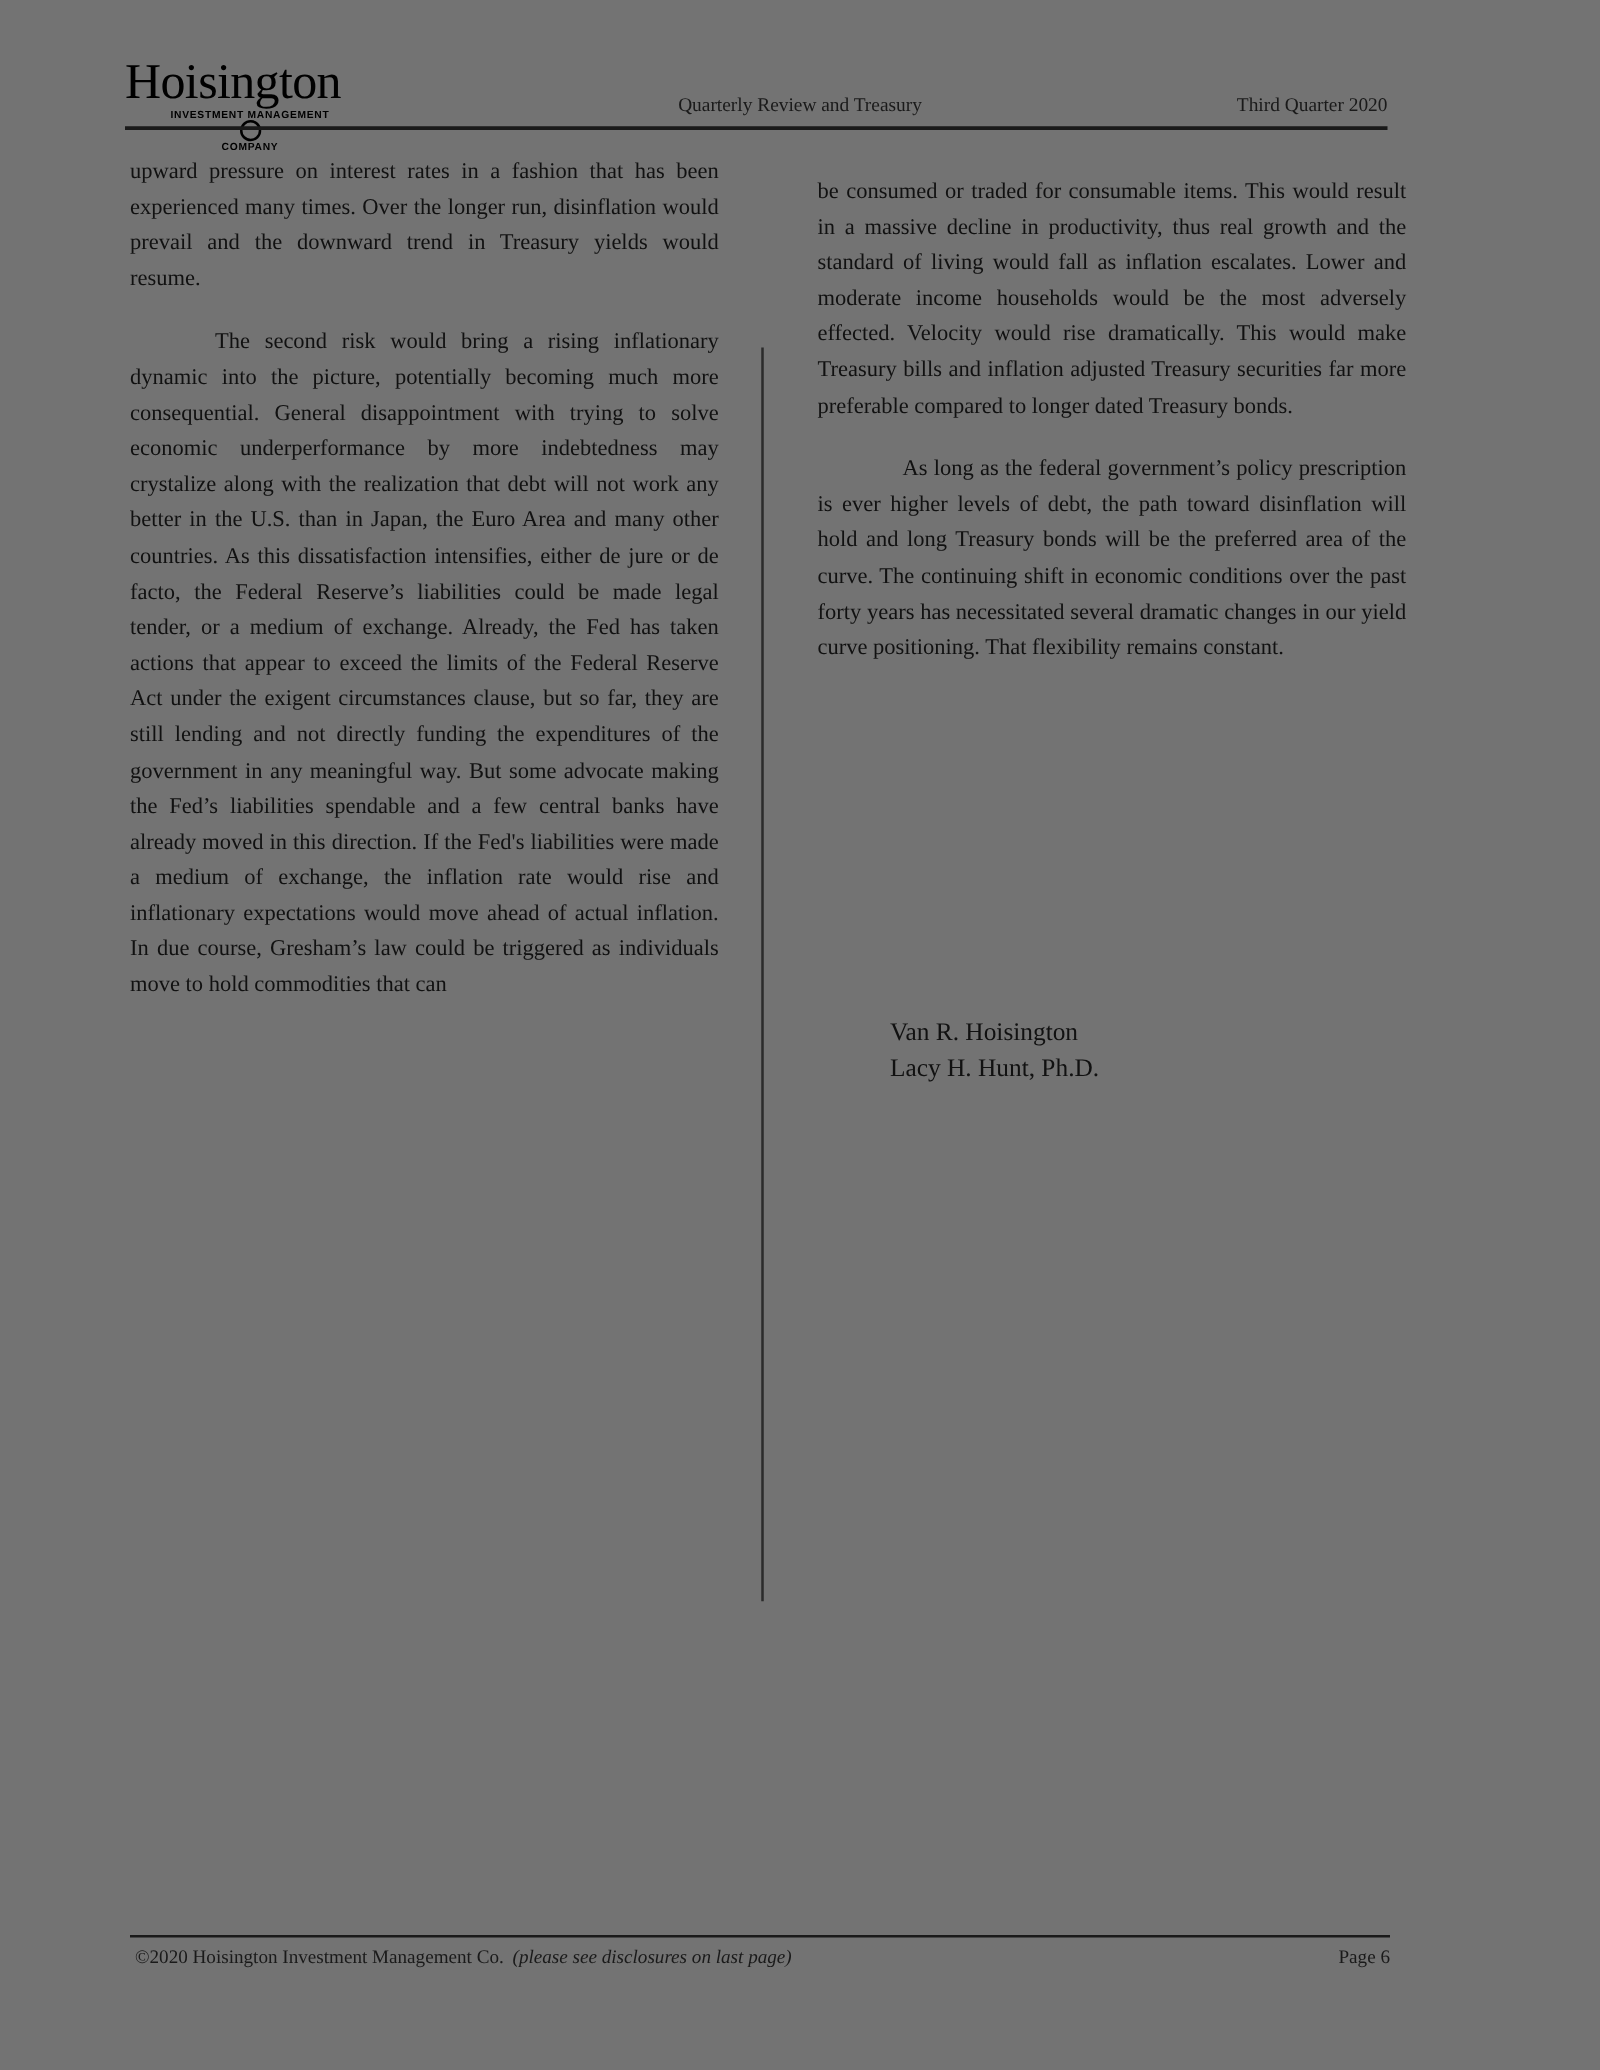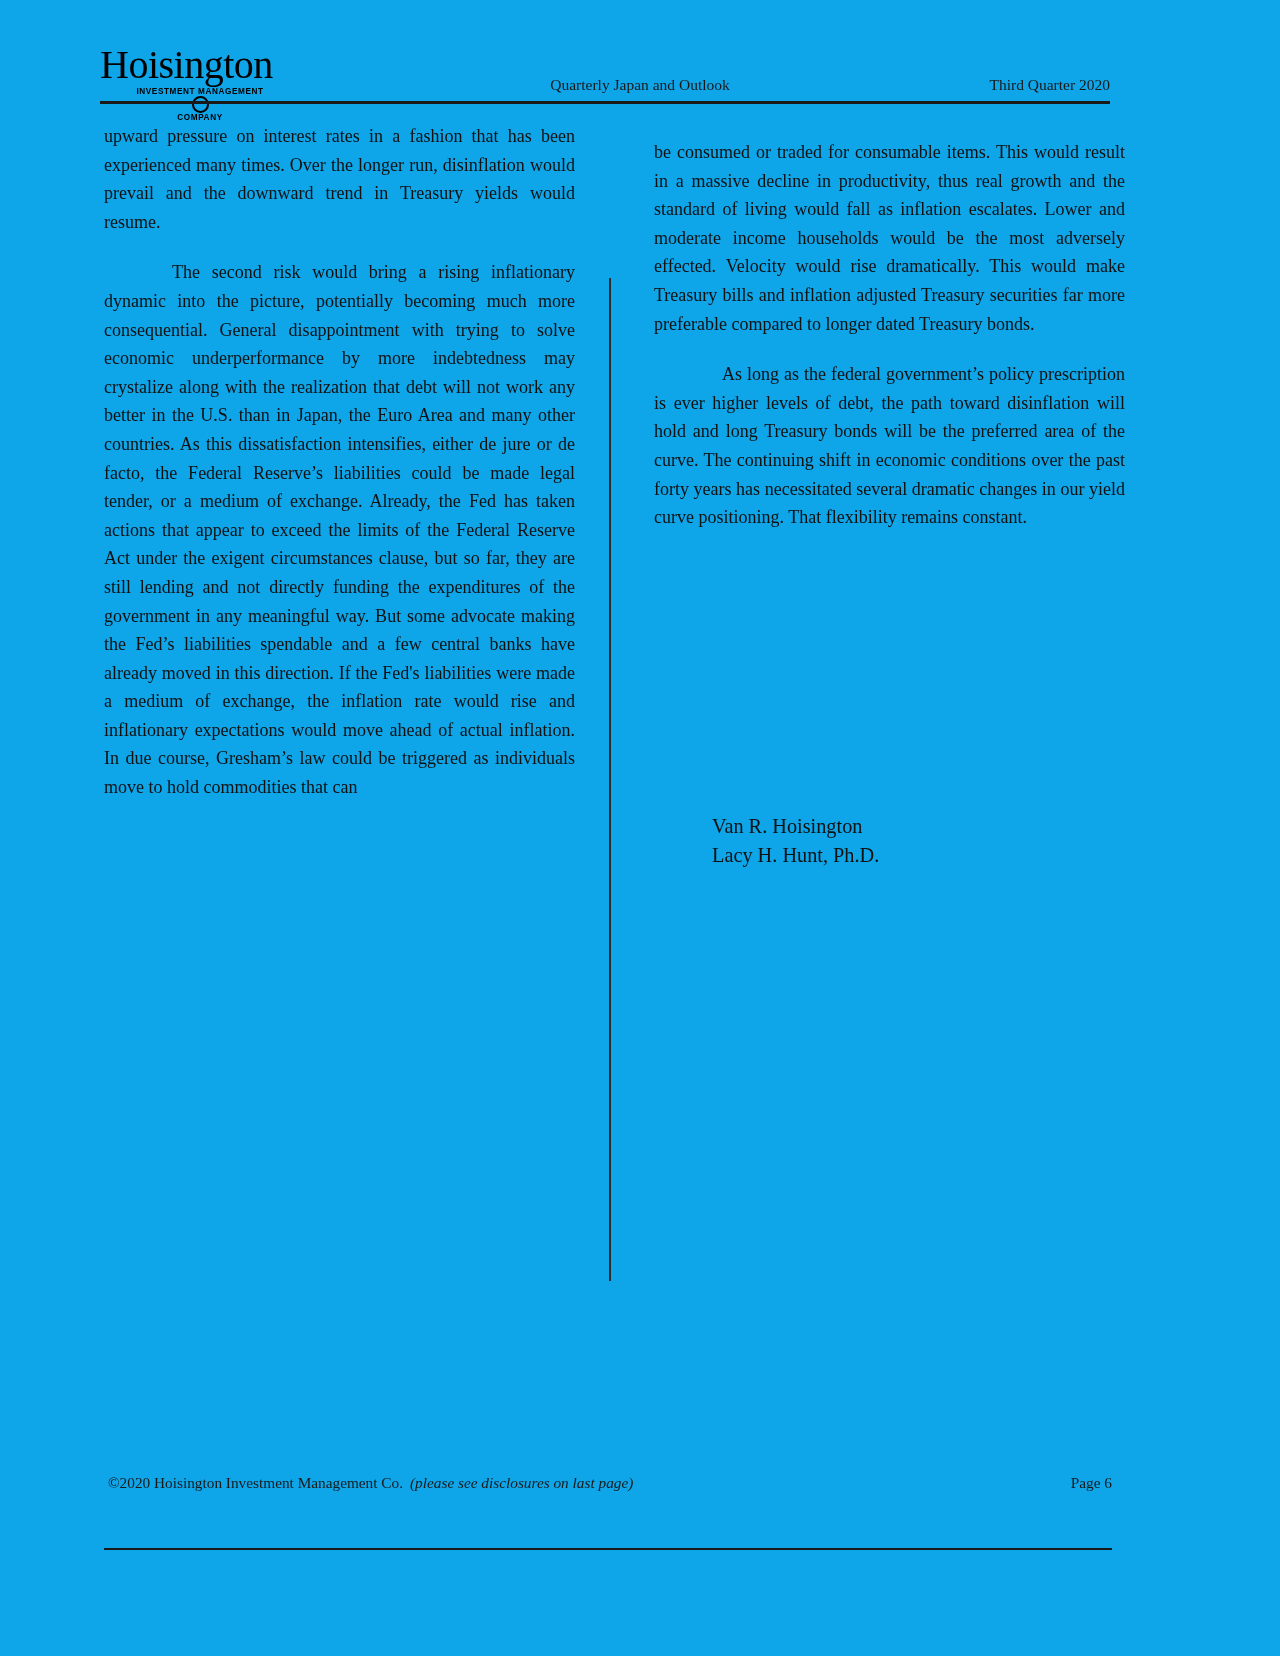--- a/index.html
+++ b/index.html
@@ -4,21 +4,21 @@
 <style>
   html, body {
     margin: 0;
     padding: 0;
     background: #ffffff;
   }
   .page {
     position: relative;
     width: 1280px;
     height: 1656px;
-    background: #0ea5e9;
+    background: #737373;
     font-family: "Liberation Serif", "DejaVu Serif", serif;
     color: #111111;
     overflow: hidden;
     box-sizing: border-box;
   }
 
   
   .header {
     position: absolute;
     left: 100px;
@@ -145,21 +145,21 @@
     position: absolute;
     left: 104px;
     top: 1548px;
     width: 1008px;
     height: 1.6px;
     background: #1a1a1a;
   }
   .footer {
     position: absolute;
     left: 108px;
-    top: 1474px;
+    top: 1557px;
     width: 1004px;
     height: 26px;
     font-size: 15.3px;
     color: #1a1a1a;
   }
   .footer-left {
     position: absolute;
     left: 0;
     top: 0;
     white-space: nowrap;
@@ -184,21 +184,21 @@
 
     <div class="logo-block">
       <div class="logo-word">Hoisington</div>
       <div class="logo-sub">
         <span>INVESTMENT MANAGEMENT</span>
         <span class="ring"></span>
         <span>COMPANY</span>
       </div>
     </div>
 
-    <div class="header-center">Quarterly Japan and Outlook</div>
+    <div class="header-center">Quarterly Review and Treasury</div>
     <div class="header-right">Third Quarter 2020</div>
   </div>
   <div class="header-rule"></div>
 
   <div class="columns">
 
     <div class="col col-left">
       <p class="body">upward pressure on interest rates in a fashion that has been experienced many times.  Over the longer run, disinflation would prevail and the downward trend in Treasury yields would resume.</p>
       <p class="body indent last">The second risk would bring a rising inflationary dynamic into the picture, potentially becoming much more consequential.  General disappointment with trying to solve economic underperformance by more indebtedness may crystalize along with the realization that debt will not work any better in the U.S. than in Japan, the Euro Area and many other countries.  As this dissatisfaction intensifies, either de jure or de facto, the Federal Reserve’s liabilities could be made legal tender, or a medium of exchange.  Already, the Fed has taken actions that appear to exceed the limits of the Federal Reserve Act under the exigent circumstances clause, but so far, they are still lending and not directly funding the expenditures of the government in any meaningful way.  But some advocate making the Fed’s liabilities spendable and a few central banks have already moved in this direction.  If the Fed's liabilities were made a medium of exchange, the inflation rate would rise and inflationary expectations would move ahead of actual inflation.  In due course, Gresham’s law could be triggered as individuals move to hold commodities that can</p>
     </div>

